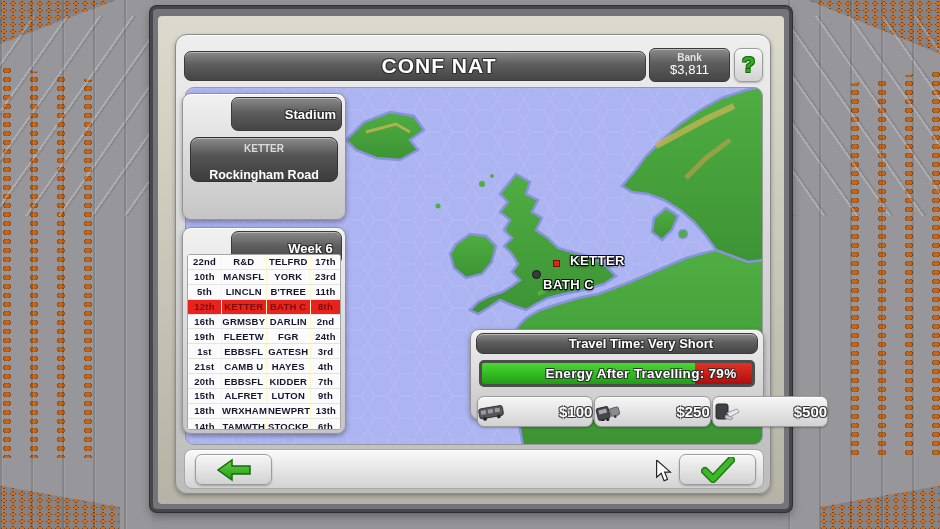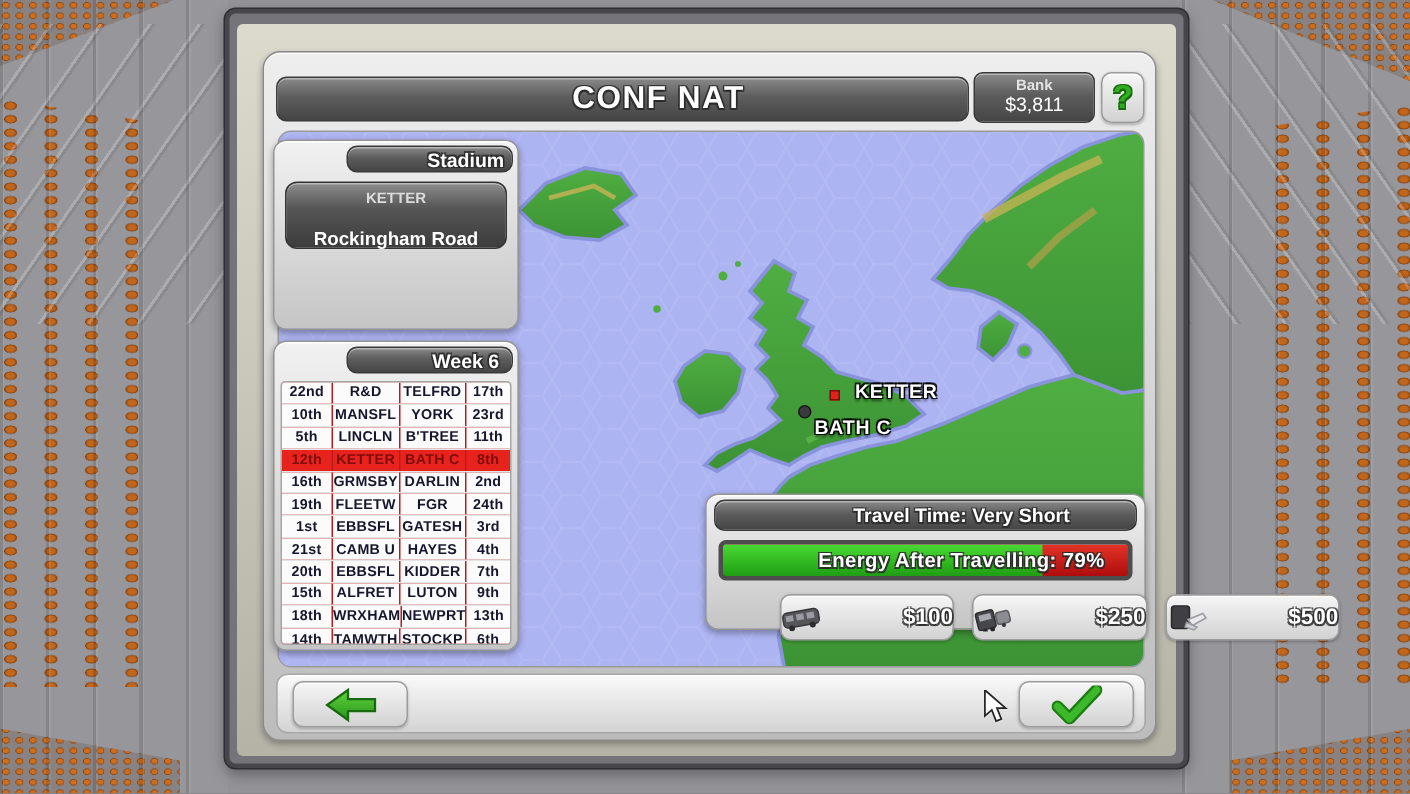--- a/index.html
+++ b/index.html
@@ -58,46 +58,46 @@
 
   
   .map-area { left:9px; top:52px; width:578px; height:358px; border-radius:9px; overflow:hidden;
     border:1px solid #9a9a9a; background:#adb4f2; }
   .map-label { position:absolute; color:#fff; font-weight:bold; font-size:13px; letter-spacing:.5px; }
   .marker-sq { position:absolute; width:7px; height:7px; background:#e02218; border:1px solid #7e0b06; }
   .marker-dot { position:absolute; width:9px; height:9px; background:#3a3a40; border-radius:50%; border:1px solid #17171c; }
 
   
   .stadium-panel { left:6px; top:58px; width:164px; height:127px; padding:3px; }
-  .panel-header { height:18px; font-size:13px;margin-left:45px; }
+  .panel-header { height:34px; font-size:13px;margin-left:45px; }
   .dark-card { background:linear-gradient(180deg,#8c8c8c,#555 40%,#3c3c3c); border:1px solid #333;
     border-radius:8px; box-shadow:inset 0 1px 0 rgba(255,255,255,.4); text-align:center; padding-top:5px; }
   .card-sub { font-size:10px; color:#dcdcdc; font-weight:bold; }
   .card-main { font-size:12.5px; color:#fff; font-weight:bold; margin-top:14px; }
 
   
   .week-panel { left:6px; top:192px; width:164px; height:207px; padding:3px; }
   .fx-table { position:absolute; left:4px; right:4px; top:26px; bottom:3px; background:#fbfbfb;
     border:1px solid #a5a5a5; border-radius:3px; overflow:hidden; }
   .fx-row { display:grid; grid-template-columns:33px 1fr 1fr 29px; column-gap:1px; height:14.9px;
-    background:#b91c1c; border-bottom:1px solid #e4e4e4; }
+    background:#fef9c3; border-bottom:1px solid #e4e4e4; }
   .fx-row:last-child { border-bottom:none; }
   .fx-cell { display:flex; align-items:center; justify-content:center; font-size:9.5px; font-weight:bold;
     color:#15152e; background:#fbfbfb; letter-spacing:.2px; }
   .fx-row.highlight .fx-cell { background:#e8231d; color:#7d0c0a; }
 
   
   .travel-panel { left:294px; top:294px; width:294px; height:91px; padding:3px; }
   .travel-header { position:absolute; left:5px; right:5px; top:3px; height:21px; font-size:13px; }
   .energy-wrap { position:absolute; left:8px; right:8px; top:30px; height:27px; border:3px solid #4d4d4d;
     border-radius:5px; background:linear-gradient(180deg,#e23326,#ae0d0d); overflow:hidden; }
   .energy-fill { position:absolute; left:0; top:0; bottom:0; background:linear-gradient(180deg,#49d933,#1f9e14); }
   .energy-text { position:absolute; inset:0; display:flex; align-items:center; justify-content:center;
     color:#fff; font-weight:bold; font-size:13.5px; letter-spacing:.3px; }
-  .travel-opts { position:absolute; left:6px; right:6px; top:66px; height:31px; display:flex; gap:12px;margin-left:43px; }
+  .travel-opts { position:absolute; left:6px; right:6px; top:66px; height:31px; display:flex; gap:1px; }
   .travel-btn { flex:1; gap:5px; }
   .price { color:#fff; font-weight:bold; font-size:15px; }
 
   
   .bottom-bar { left:8px; top:414px; width:580px; height:40px;
     background:linear-gradient(180deg,#fafafa,#d3d3d3); border:1px solid #a8a8a8; border-radius:8px;
     box-shadow:inset 0 1px 0 #fff; }
   .back-btn { position:absolute; left:10px; top:4px; width:77px; height:31px; }
   .confirm-btn { position:absolute; right:7px; top:4px; width:77px; height:31px; }
 

